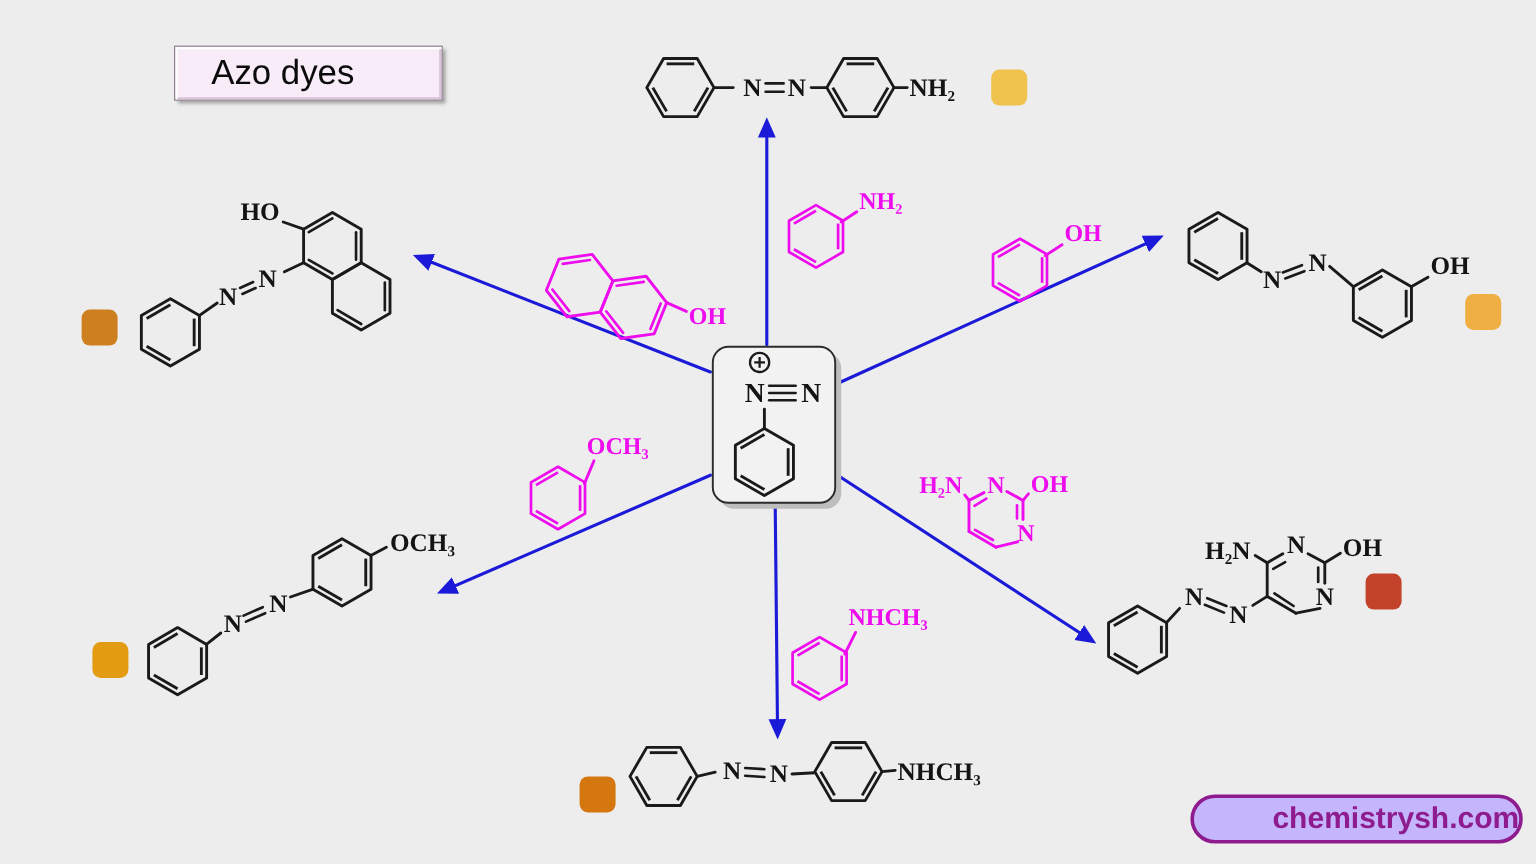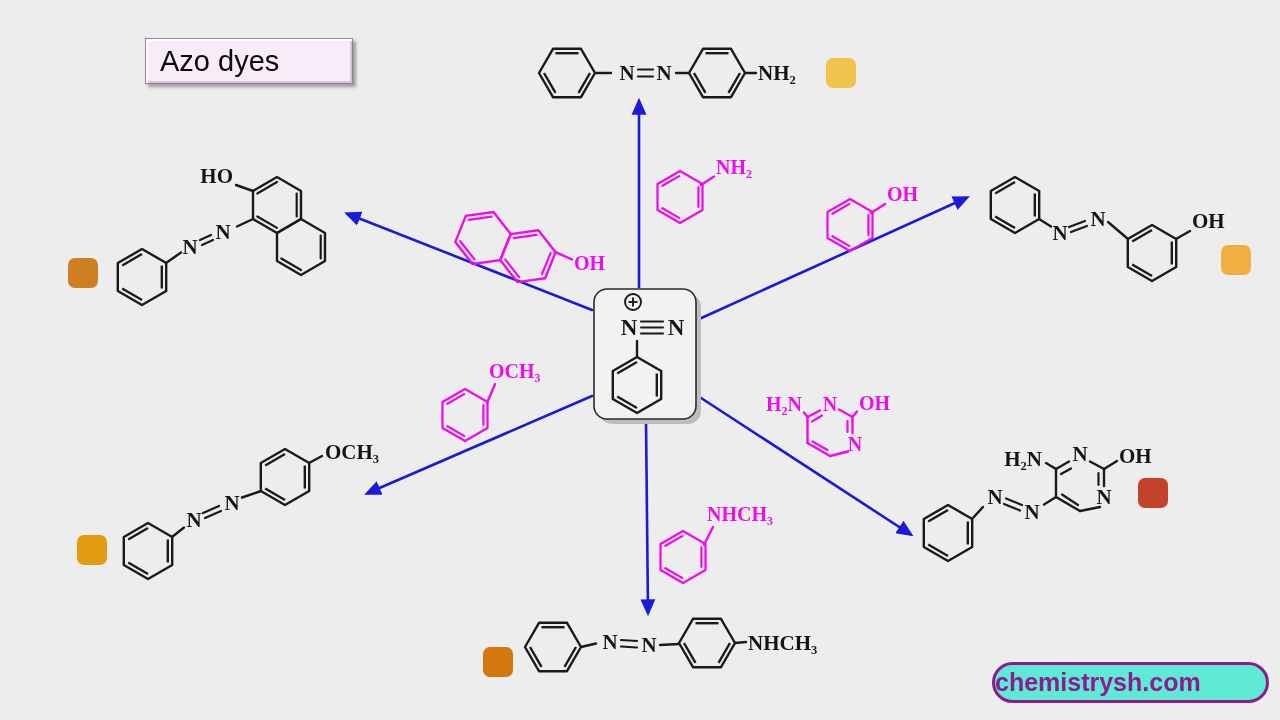--- a/index.html
+++ b/index.html
@@ -13,25 +13,25 @@
   .mag text{fill:#EE0CEE;stroke:none;}
   .bond{stroke-width:2.4;fill:none;stroke-linecap:round;}
   .dbl{stroke-width:2.2;stroke-linecap:round;}
   .lbl{font-family:"Liberation Serif","DejaVu Serif",serif;font-weight:bold;}
   .s23{font-size:23px;} .s21{font-size:21px;} .s20{font-size:20px;}
   .arrow{stroke:#1A1AD8;stroke-width:2.6;stroke-linecap:round;}
   
   .title-box{position:absolute;left:145px;top:38px;width:192px;height:44px;
      background:#F8ECF8;border:1px solid #8f838f;
      box-shadow:inset 2px 2px 0 #ffffff,inset -2px -2px 0 #d8c4d8,3px 3px 3px rgba(60,60,60,.45);
-     font-size:29px;color:#0b0b0b;line-height:44px;padding-left:14px;box-sizing:content-box;}
+     font-size:29px;color:#0b0b0b;line-height:44px;padding-left:30px;box-sizing:content-box;}
   
-  .watermark{position:absolute;left:992px;top:662px;width:277px;height:41px;background:#5eead4;
+  .watermark{position:absolute;left:992px;top:662px;width:277px;height:41px;background:#c4b5fd;
      border:3px solid #8E1C8E;border-radius:22px;box-sizing:border-box;
-     color:#8E1C8E;font-weight:bold;font-size:25px;text-align:left;line-height:35px;}
+     color:#8E1C8E;font-weight:bold;font-size:25px;text-align:right;line-height:35px;}
 </style>
 </head>
 <body>
 
 <div class="stage">
 
   <svg width="1280" height="720" viewBox="0 0 1280 720">
     <defs>
       <g id="benzH" fill="none" stroke-width="2.4" stroke-linejoin="round">
         <polygon points="28,0 14,-24.2 -14,-24.2 -28,0 -14,24.2 14,24.2"></polygon>

